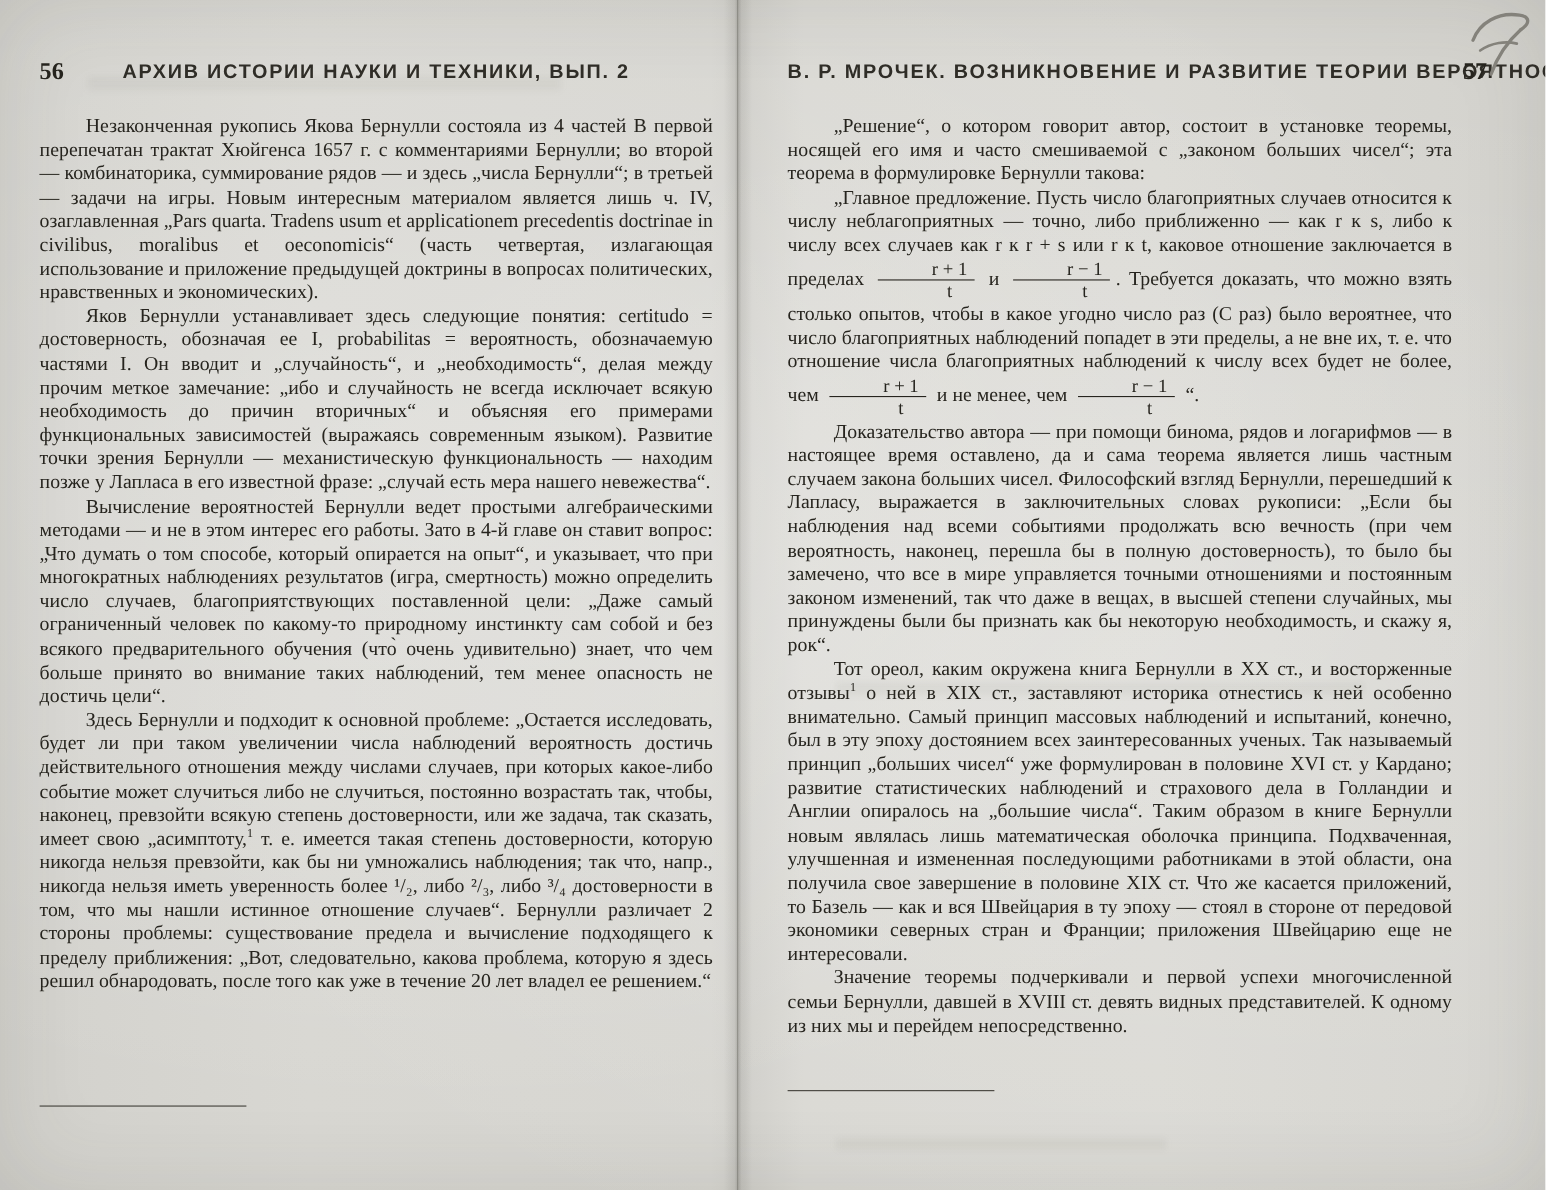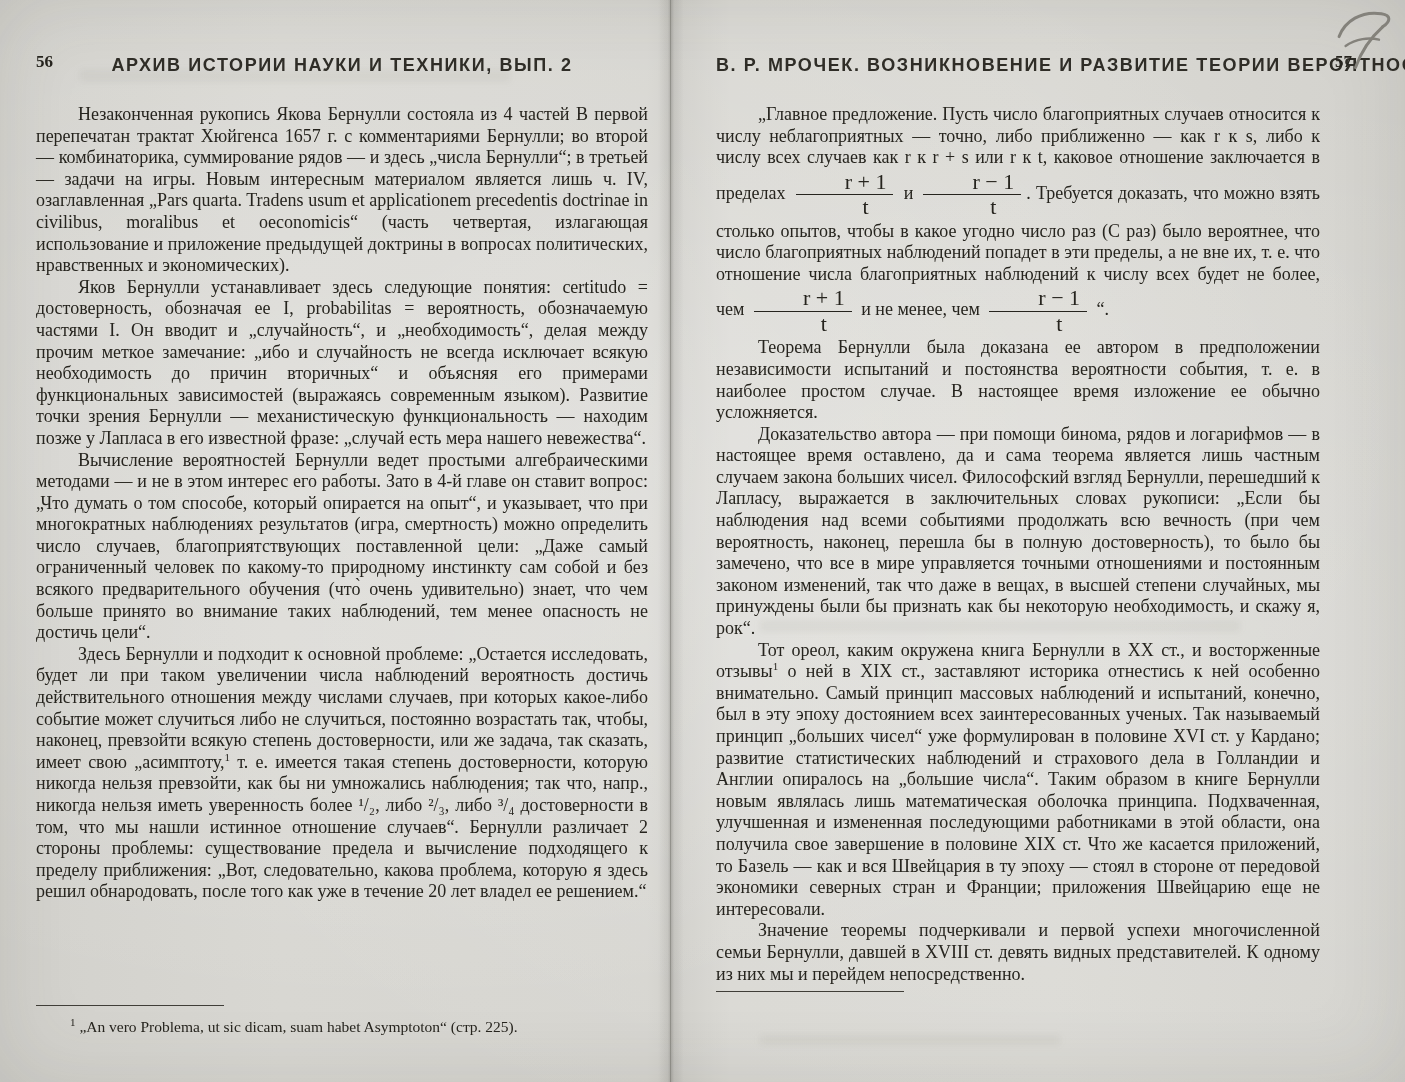--- a/index.html
+++ b/index.html
@@ -27,33 +27,33 @@
   .page-right { left:716px; width:604px; }
 
   .page-header { position:relative; height:22px; }
   .running-title {
     display:block; text-align:center;
     font-family:"Liberation Sans","DejaVu Sans",sans-serif;
     font-size:18px; font-weight:700; letter-spacing:1.6px; color:#2f2d27;
     white-space:nowrap;
   }
   .pagenum {
-    position:absolute; top:-3px; font-size:17px; font-weight:700; color:#26241e;
+    position:absolute; top:-3px; font-size:22px; font-weight:700; color:#26241e;
     font-family:"Liberation Serif","DejaVu Serif",serif;
   }
   .pagenum-left  { left:0; }
   .pagenum-right { right:-32px;text-align:center; }
 
   .page-body { margin-top:27px; font-size:18px; line-height:21.6px; text-align:justify; }
   .page-body p { text-indent:42px; }
 
   sup.ref { font-size:11px; vertical-align:super; line-height:0; }
 
   
-  .frac { display:inline-block; vertical-align:middle; text-align:center; line-height:1.02; margin:2px 5px; font-size:22px; }
+  .frac { display:inline-block; vertical-align:middle; text-align:center; line-height:1.02; margin:2px 5px; font-size:17px; }
   .frac .num { display:block; padding:0 7px 1px; border-bottom:1.6px solid #26241e; }
   .frac .den { display:block; padding-top:1px; }
 
   .footnote-rule { position:absolute; left:0; width:188px; border-top:1.5px solid #403e38; }
   .page-left  .footnote-rule { top:950px; }
   .page-right .footnote-rule { top:936px; }
 
   .footnote { position:absolute; left:0; width:100%; font-size:15.5px; line-height:20px; text-align:justify; }
   .footnote .fn-first { text-indent:34px; }
   .page-left  .footnote { top:962px; }
@@ -83,33 +83,30 @@
       <span class="pagenum pagenum-left">56</span>
       <span class="running-title">АРХИВ ИСТОРИИ НАУКИ И ТЕХНИКИ, ВЫП. 2</span>
     </div>
     <div class="page-body">
       <p>Незаконченная рукопись Якова Бернулли состояла из 4 частей В первой перепечатан трактат Хюйгенса 1657 г. с комментариями Бернулли; во второй — комбинаторика, суммирование рядов — и здесь „числа Бернулли“; в третьей — задачи на игры. Новым интересным материалом является лишь ч. IV, озаглавленная „Pars quarta. Tradens usum et applicationem precedentis doctrinae in civilibus, moralibus et oeconomicis“ (часть четвертая, излагающая использование и приложение предыдущей доктрины в вопросах политических, нравственных и экономических).</p>
       <p>Яков Бернулли устанавливает здесь следующие понятия: certitudo = достоверность, обозначая ее I, probabilitas = вероятность, обозначаемую частями I. Он вводит и „случайность“, и „необходимость“, делая между прочим меткое замечание: „ибо и случайность не всегда исключает всякую необходимость до причин вторичных“ и объясняя его примерами функциональных зависимостей (выражаясь современным языком). Развитие точки зрения Бернулли — механистическую функциональность — находим позже у Лапласа в его известной фразе: „случай есть мера нашего невежества“.</p>
       <p>Вычисление вероятностей Бернулли ведет простыми алгебраическими методами — и не в этом интерес его работы. Зато в 4-й главе он ставит вопрос: „Что думать о том способе, который опирается на опыт“, и указывает, что при многократных наблюдениях результатов (игра, смертность) можно определить число случаев, благоприятствующих поставленной цели: „Даже самый ограниченный человек по какому-то природному инстинкту сам собой и без всякого предварительного обучения (что̀ очень удивительно) знает, что чем больше принято во внимание таких наблюдений, тем менее опасность не достичь цели“.</p>
       <p><span>Здесь Бернулли и подходит к основной проблеме: „Остается исследовать, будет ли при таком увеличении числа наблюдений вероятность достичь действительного отношения между числами случаев, при которых какое-либо событие может случиться либо не случиться, постоянно возрастать так, чтобы, наконец, превзойти всякую степень достоверности, или же задача, так сказать, имеет свою „асимптоту,</span><sup class="ref">1</sup><span> т. е. имеется такая степень достоверности, которую никогда нельзя превзойти, как бы ни умножались наблюдения; так что, напр., никогда нельзя иметь уверенность более ¹/₂, либо ²/₃, либо ³/₄ достоверности в том, что мы нашли истинное отношение случаев“. Бернулли различает 2 стороны проблемы: существование предела и вычисление подходящего к пределу приближения: „Вот, следовательно, какова проблема, которую я здесь решил обнародовать, после того как уже в течение 20 лет владел ее решением.“</span></p>
     </div>
     <div class="footnote-rule"></div>
-    <div class="footnote">
-      <div class="fn-first"><sup class="ref">1</sup><span> „An vero Problema, ut sic dicam, suam habet Asymptoton“ (стр. 225).</span></div>
-    </div>
   </div>
 
   <div class="page page-right">
     <div class="page-header">
       <span class="running-title">В. Р. МРОЧЕК. ВОЗНИКНОВЕНИЕ И РАЗВИТИЕ ТЕОРИИ ВЕРОЯТНОСТЕЙ</span>
       <span class="pagenum pagenum-right">57</span>
     </div>
     <div class="page-body">
+      <p>„Решение“, о котором говорит автор, состоит в установке теоремы, носящей его имя и часто смешиваемой с „законом больших чисел“; эта теорема в формулировке Бернулли такова:</p>
       <p><span>„Главное предложение. Пусть число благоприятных случаев относится к числу неблагоприятных — точно, либо приближенно — как r к s, либо к числу всех случаев как r к r + s или r к t, каковое отношение заключается в пределах </span><span class="frac"><span class="num">r + 1</span><span class="den">t</span></span><span> и </span><span class="frac"><span class="num">r − 1</span><span class="den">t</span></span><span>. Требуется доказать, что можно взять столько опытов, чтобы в какое угодно число раз (С раз) было вероятнее, что число благоприятных наблюдений попадет в эти пределы, а не вне их, т. е. что отношение числа благоприятных наблюдений к числу всех будет не более, чем </span><span class="frac"><span class="num">r + 1</span><span class="den">t</span></span><span> и не менее, чем </span><span class="frac"><span class="num">r − 1</span><span class="den">t</span></span><span> “.</span></p>
-      <p>Теорема Бернулли была доказана ее автором в предположении независимости испытаний и постоянства вероятности события, т. е. в наиболее простом случае. В настоящее время изложение ее обычно усложняется.</p>
       <p>Доказательство автора — при помощи бинома, рядов и логарифмов — в настоящее время оставлено, да и сама теорема является лишь частным случаем закона больших чисел. Философский взгляд Бернулли, перешедший к Лапласу, выражается в заключительных словах рукописи: „Если бы наблюдения над всеми событиями продолжать всю вечность (при чем вероятность, наконец, перешла бы в полную достоверность), то было бы замечено, что все в мире управляется точными отношениями и постоянным законом изменений, так что даже в вещах, в высшей степени случайных, мы принуждены были бы признать как бы некоторую необходимость, и скажу я, рок“.</p>
       <p><span>Тот ореол, каким окружена книга Бернулли в XX ст., и восторженные отзывы</span><sup class="ref">1</sup><span> о ней в XIX ст., заставляют историка отнестись к ней особенно внимательно. Самый принцип массовых наблюдений и испытаний, конечно, был в эту эпоху достоянием всех заинтересованных ученых. Так называемый принцип „больших чисел“ уже формулирован в половине XVI ст. у Кардано; развитие статистических наблюдений и страхового дела в Голландии и Англии опиралось на „большие числа“. Таким образом в книге Бернулли новым являлась лишь математическая оболочка принципа. Подхваченная, улучшенная и измененная последующими работниками в этой области, она получила свое завершение в половине XIX ст. Что же касается приложений, то Базель — как и вся Швейцария в ту эпоху — стоял в стороне от передовой экономики северных стран и Франции; приложения Швейцарию еще не интересовали.</span></p>
       <p>Значение теоремы подчеркивали и первой успехи многочисленной семьи Бернулли, давшей в XVIII ст. девять видных представителей. К одному из них мы и перейдем непосредственно.</p>
     </div>
     <div class="footnote-rule"></div>
   </div>
 
   <div class="handwritten" aria-label="7">
     <svg viewBox="0 0 64 66" fill="none">
       <path d="M5,32 C10,16 26,5 46,7 C56,8 56,14 48,20" stroke="#84827b" stroke-width="3" stroke-linecap="round" fill="none"></path>

